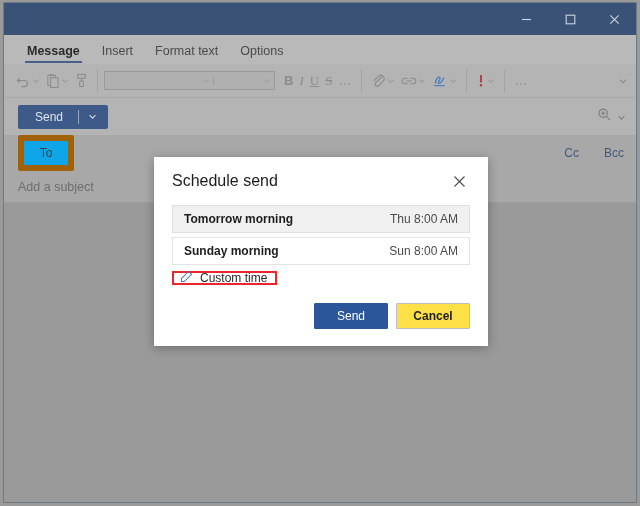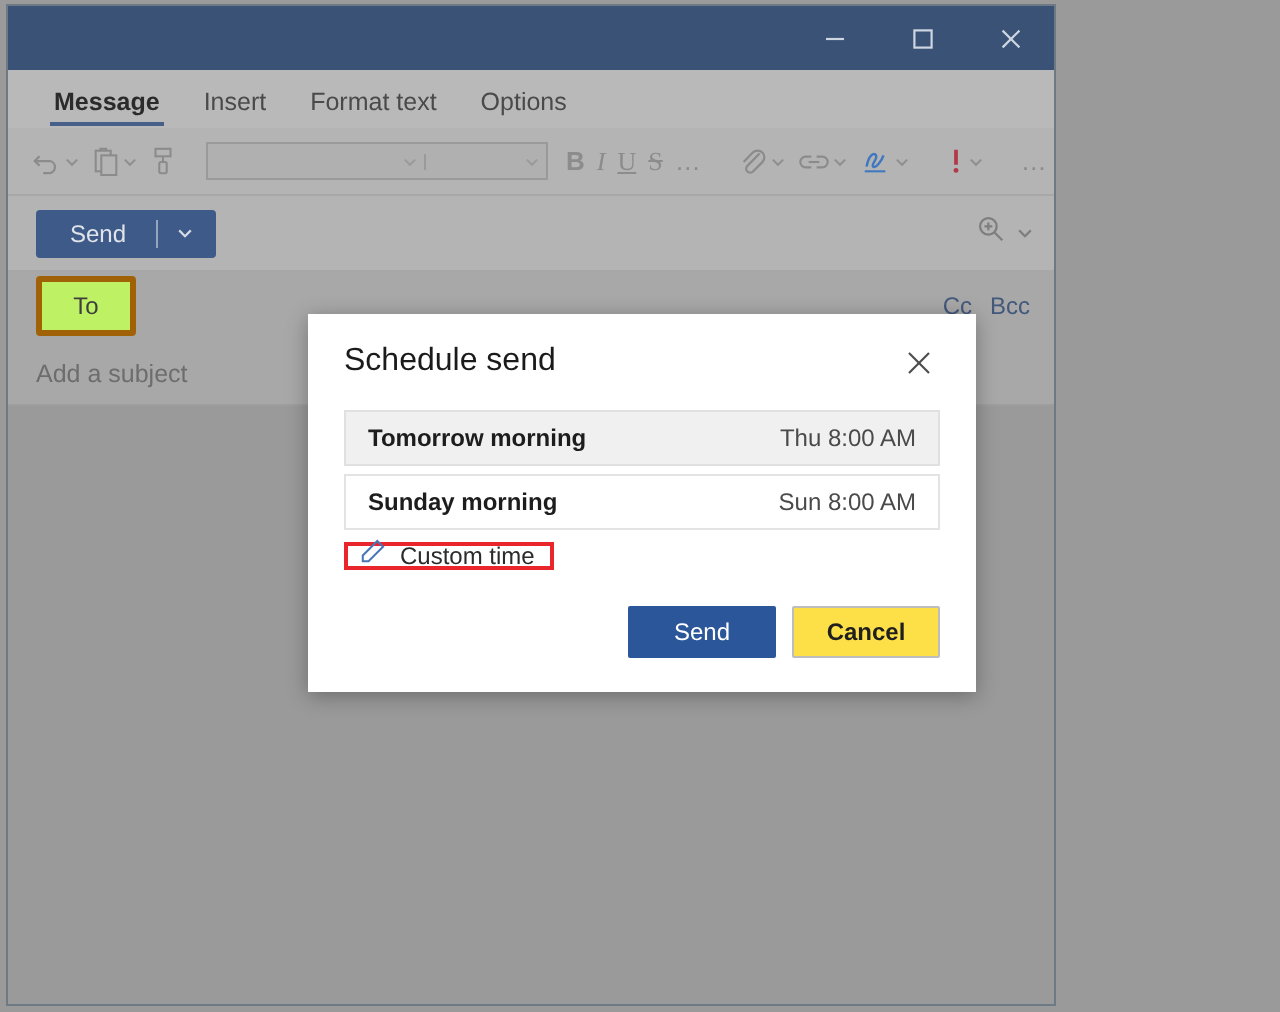--- a/index.html
+++ b/index.html
@@ -21,21 +21,21 @@
     box-sizing: border-box;
     background: #9a9a9a;
     overflow: hidden;
   }
 
   
   .window {
     position: absolute;
     left: 3px;
     top: 2px;
-    width: 525px;
+    width: 634px;
     height: 501px;
     box-sizing: border-box;
     border: 1px solid #6e7a83;
     background: #c8c8c8;
     overflow: hidden;
     display: flex;
     flex-direction: column;
   }
 
   
@@ -220,33 +220,33 @@
   .to-row {
     height: 36px;
     display: flex;
     align-items: center;
     padding: 0 12px 0 14px;
     box-sizing: border-box;
   }
   .to-btn {
     width: 44px;
     height: 24px;
-    border: 3px solid #a16207;
+    border: 6px solid #a16207;
     border-radius: 2px;
-    background: #bef264;
+    background: #0ea5e9;
     font-size: 12px;
     color: #3e3e3e;
     display: flex;
     align-items: center;
     justify-content: center;
   }
   .cc-links {
     margin-left: auto;
     display: flex;
-    gap: 9px;
+    gap: 25px;
     font-size: 12px;
     color: #43597c;
   }
   .subject-row {
     height: 32px;
     display: flex;
     align-items: center;
     padding: 0 12px 0 14px;
     box-sizing: border-box;
     border-bottom: 1px solid #9e9e9e;

